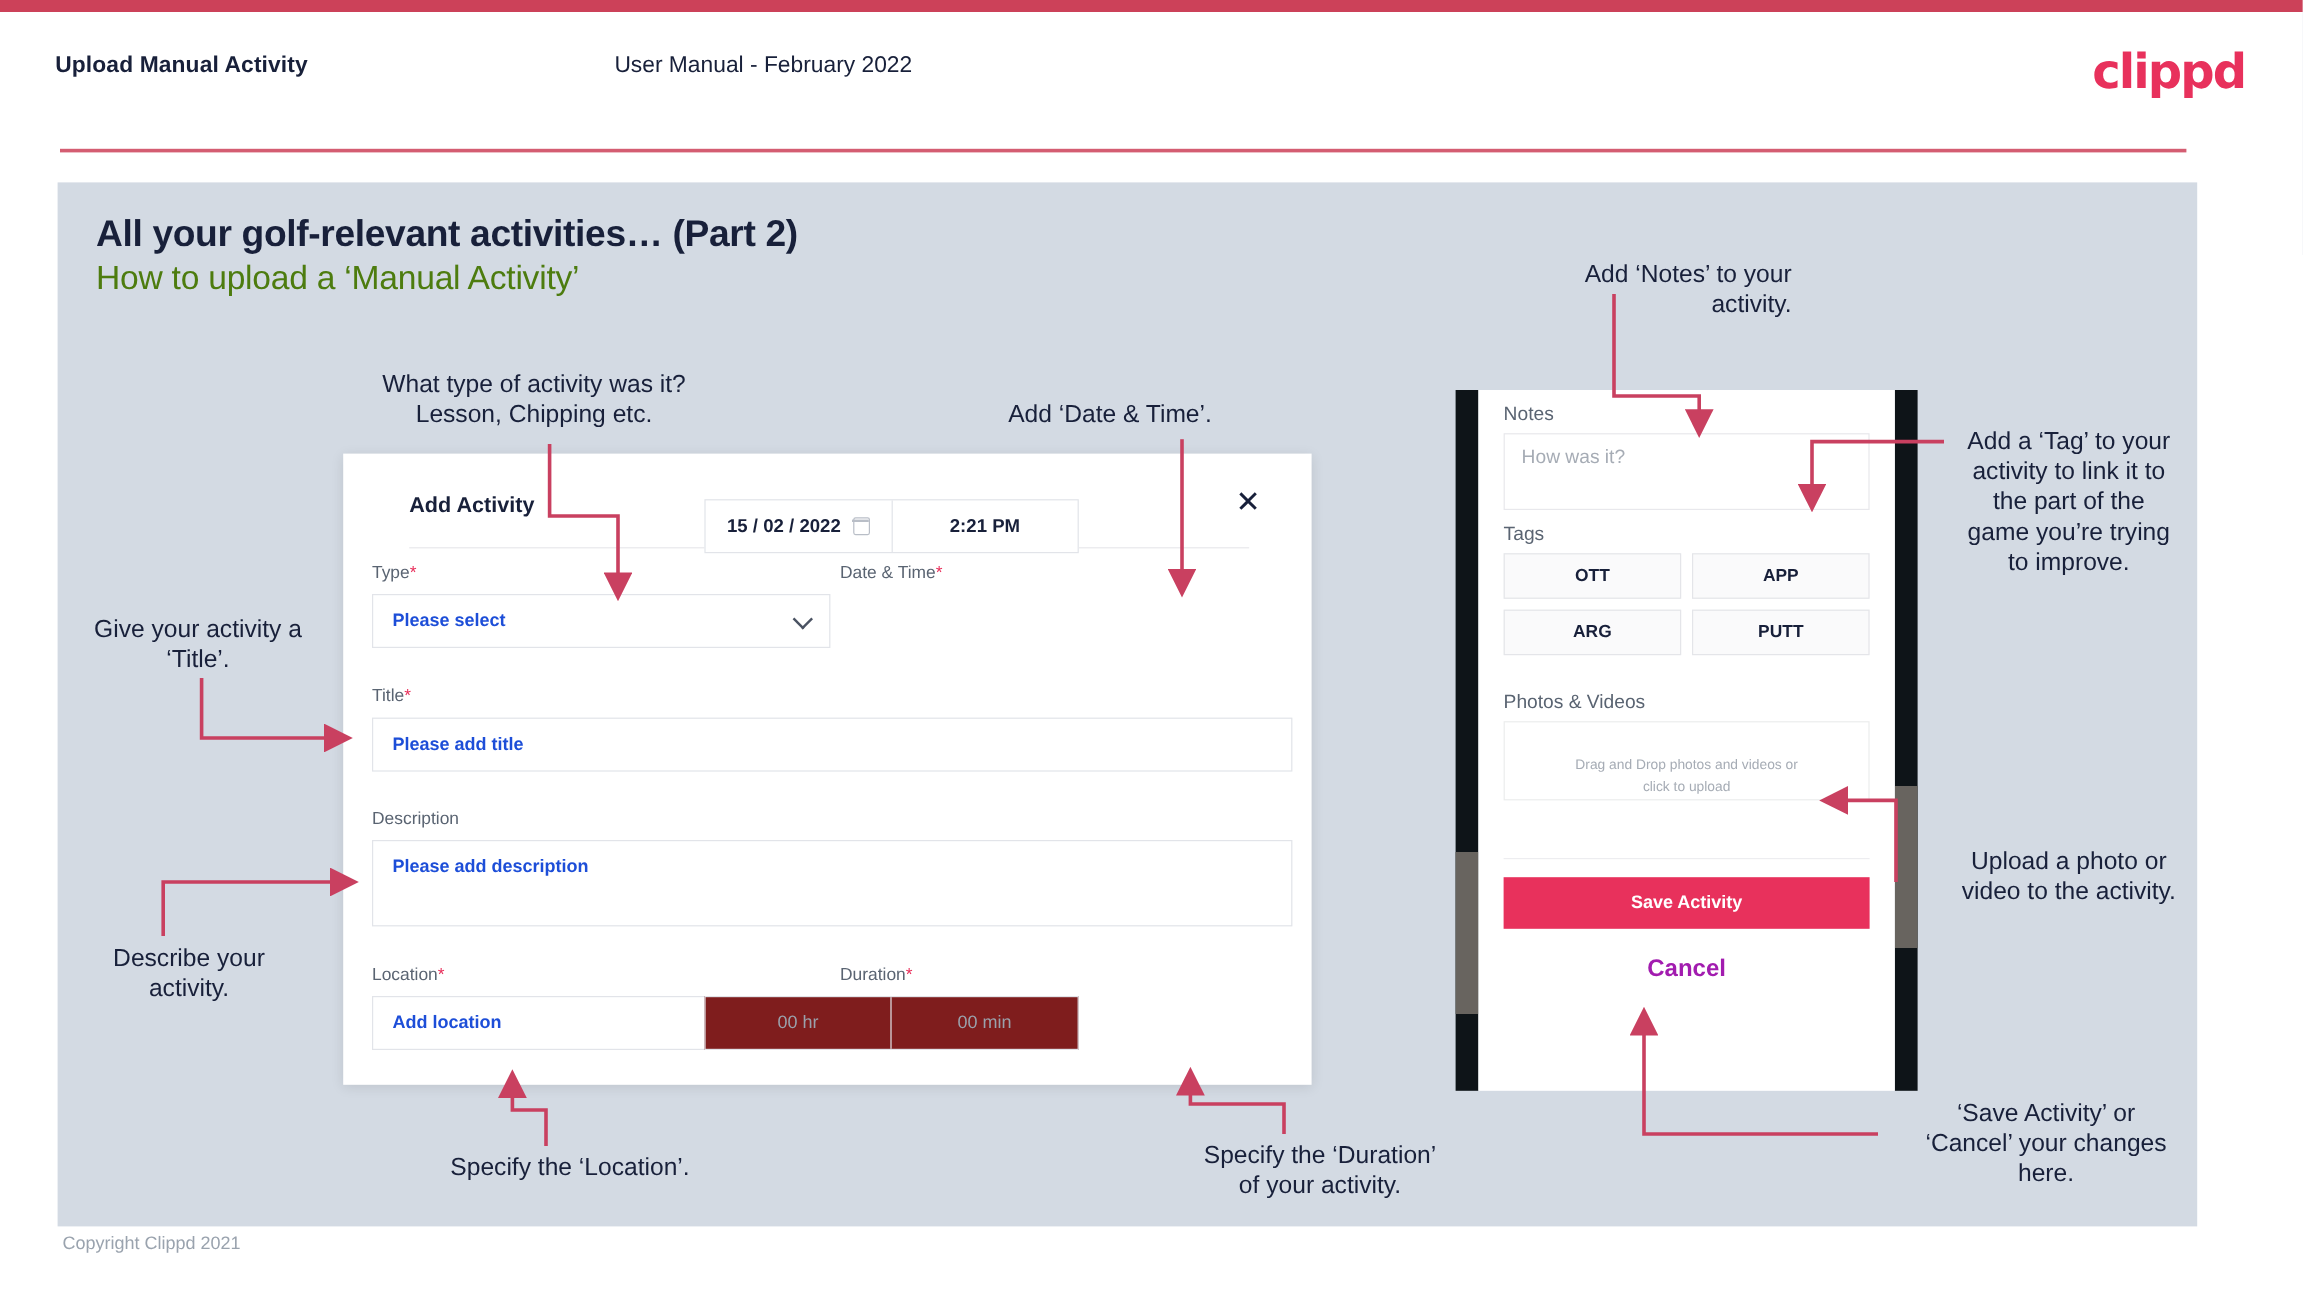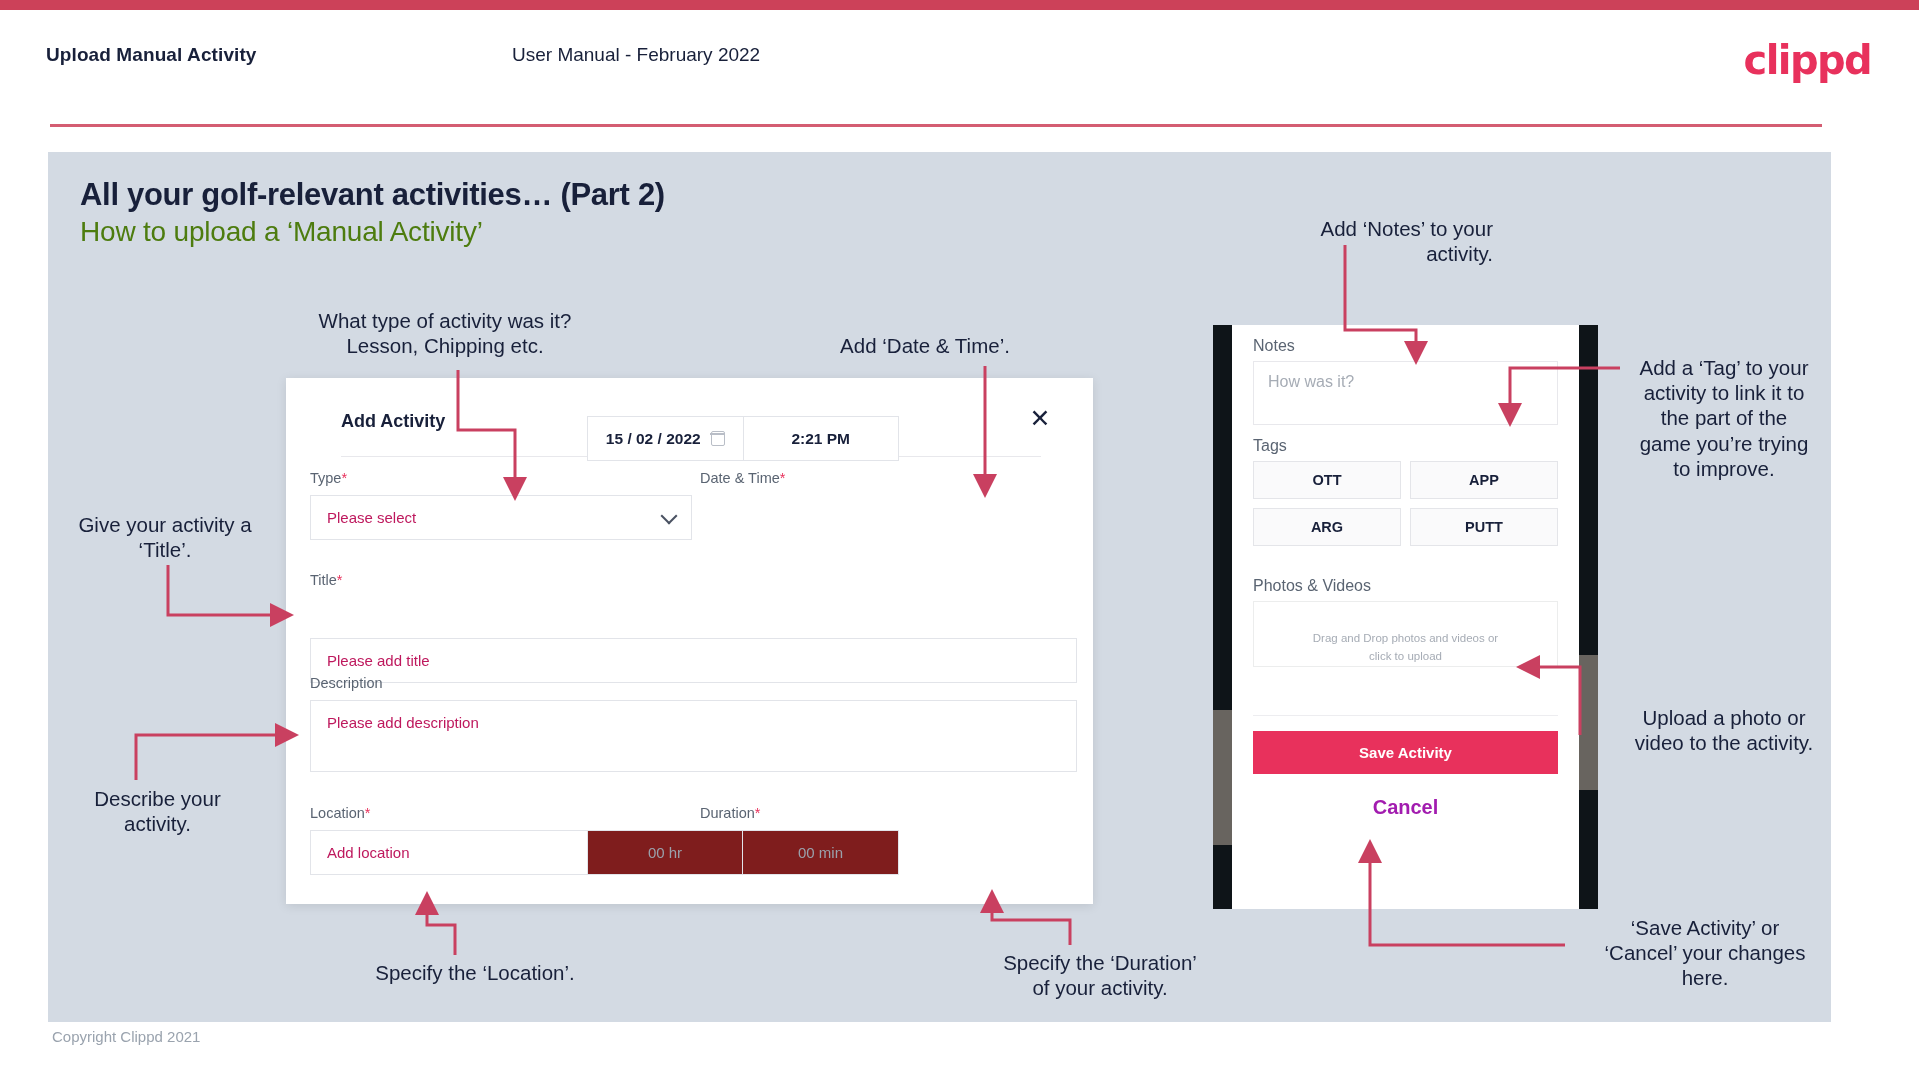--- a/index.html
+++ b/index.html
@@ -24,21 +24,21 @@
   
   .dialog { position:absolute; left:286px; top:378px; width:807px; height:526px; background:#fff;
             box-shadow:0 2px 10px rgba(0,0,0,.10); }
   .dlg-title { position:absolute; left:55px; top:33px; font-size:18px; font-weight:700; color:#18203a;}
   .dlg-close { position:absolute; right:40px; top:28px; width:26px; height:26px; color:#18203a;
                font-size:25px; line-height:26px; text-align:center; cursor:pointer; font-family:"DejaVu Sans",sans-serif;}
   .dlg-rule { position:absolute; left:55px; top:78px; width:700px; height:1px; background:#e8e8ec;}
   .fld-label { position:absolute; font-size:14.5px; color:#5a6472; }
   .req { color:#e8315c; }
   .inp { position:absolute; background:#fff; border:1px solid #e2e4e9; height:45px;
-         font-size:15px; color:#be185d; display:flex; align-items:center; padding-left:16px;}
+         font-size:15px; color:#1d4ed8; display:flex; align-items:center; padding-left:16px;font-weight:bold;}
   .chev { position:absolute; right:16px; top:14px; width:12px; height:12px; border-right:2px solid #4a5262;
           border-bottom:2px solid #4a5262; transform:rotate(45deg); }
   .dt-wrap { position:absolute; left:587px; top:416px; width:312px; height:45px; border:1px solid #e2e4e9; display:flex; background:#fff;}
   .dt-date { width:156px; display:flex; align-items:center; justify-content:center; gap:4px;
              font-size:15.5px; font-weight:700; color:#18203a; border-right:1px solid #e2e4e9; position:relative;}
   .dt-time { width:155px; display:flex; align-items:center; justify-content:center;
              font-size:15.5px; font-weight:700; color:#18203a;}
   .cal-ico { width:14px; height:15px; border:1.6px solid #b9bec7; border-radius:2px; margin-left:6px; position:relative;}
   .cal-ico:before { content:""; position:absolute; left:-1.6px; top:1px; width:14px; height:2px; background:#b9bec7;}
   .dur-wrap { position:absolute; left:587px; top:700px; width:312px; height:45px; border:1px solid #e2e4e9; display:flex; background:#7f1d1d;}
@@ -109,21 +109,21 @@
   <div class="dt-date">
     <span>15 /  02  / 2022</span>
     <span class="cal-ico"></span>
   </div>
   <div class="dt-time">2:21 PM</div>
 </div>
 
 <div class="fld-label" style="left:310px; top:572px;">
   <span>Title</span><span class="req">*</span>
 </div>
-<div class="inp" style="left:310px; top:598px; width:767px;margin-top:40px;">
+<div class="inp" style="left:310px; top:598px; width:767px;">
   <span>Please add title</span>
 </div>
 
 <div class="fld-label" style="left:310px; top:675px;">
   <span>Description</span>
 </div>
 <div class="inp" style="left:310px; top:700px; width:767px; height:72px; align-items:flex-start; padding-top:13px;">
   <span>Please add description</span>
 </div>
 

